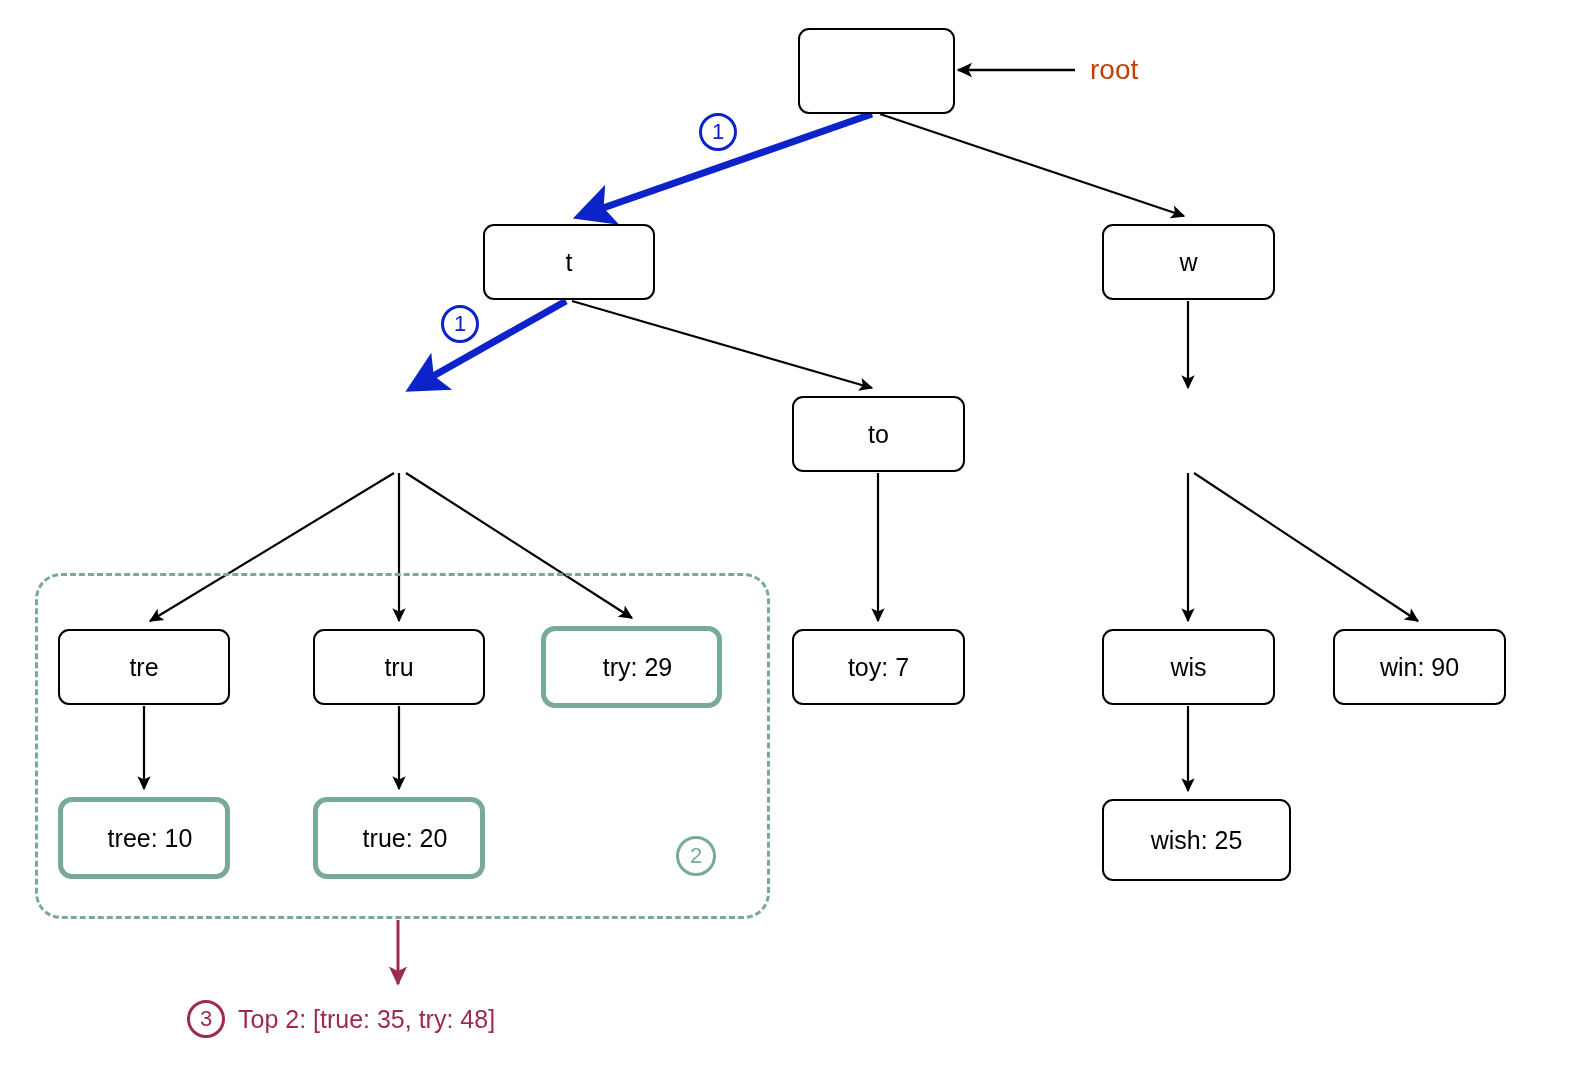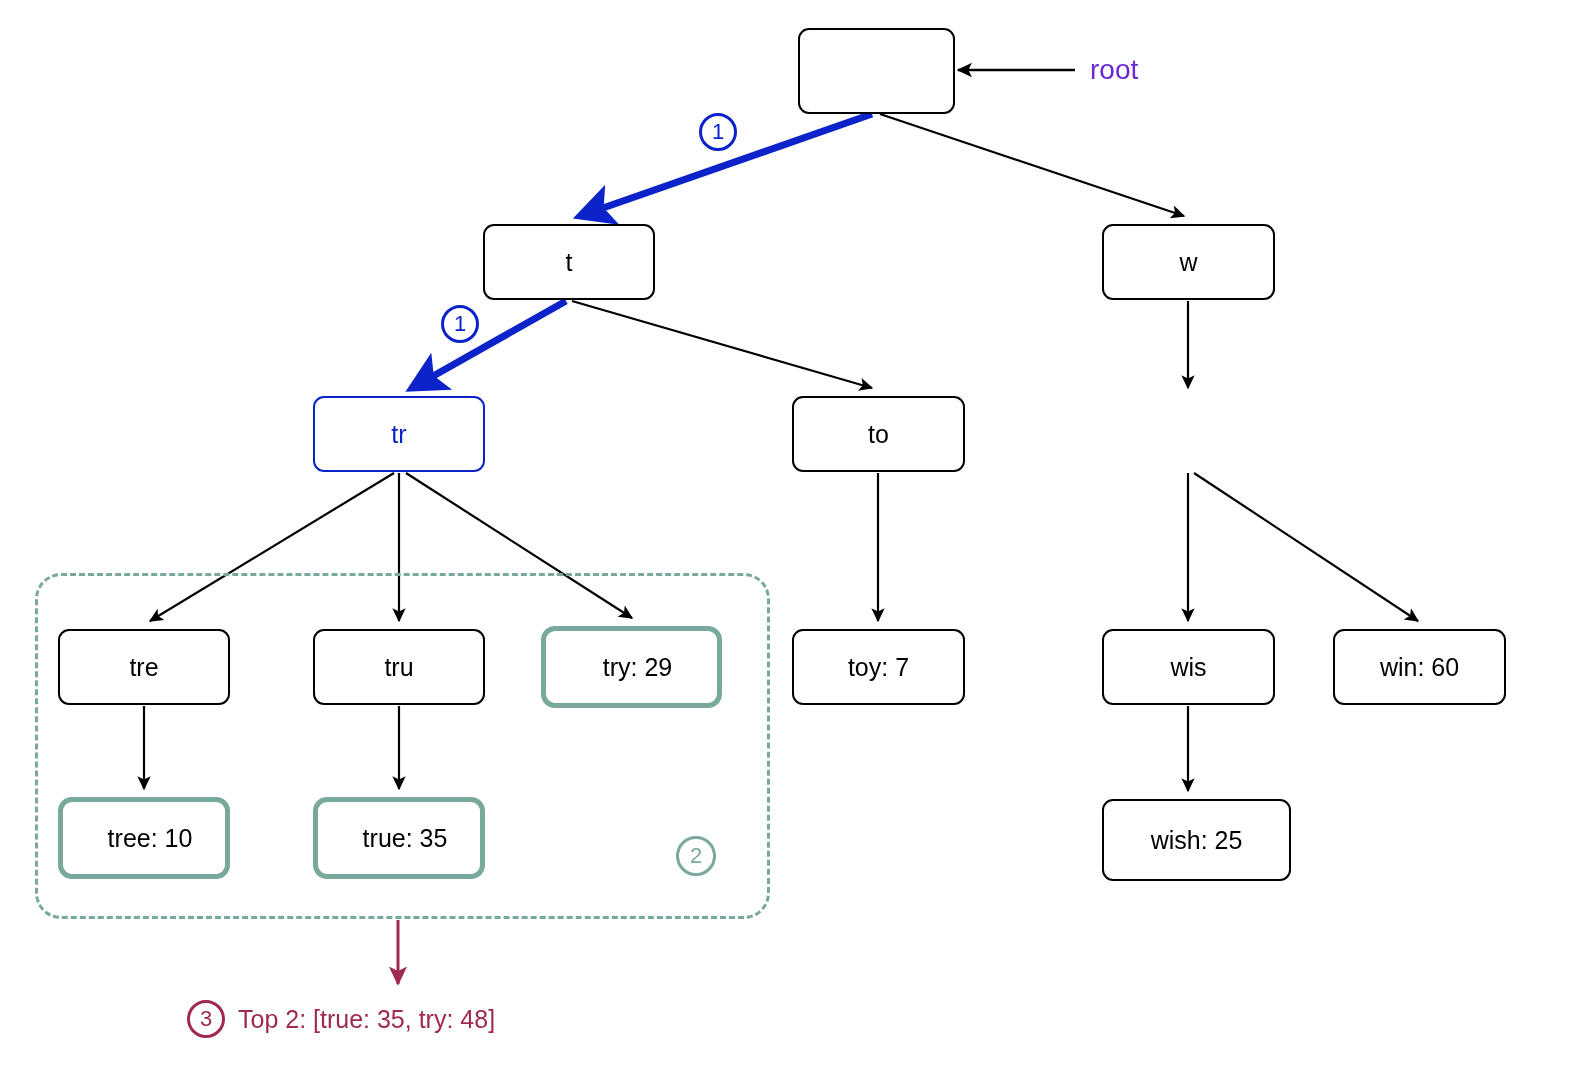--- a/index.html
+++ b/index.html
@@ -76,21 +76,21 @@
     color: #79a99d;
     background: transparent;
   }
   .badge.crimson {
     border: 3px solid #9e2a52;
     color: #9e2a52;
   }
   .plain-label {
     position: absolute;
     font-size: 28px;
-    color: #6d28d9;
+    color: #c2410c;
     line-height: 1;
     white-space: nowrap;
     z-index: 4;
   }
   .result-label {
     position: absolute;
     font-size: 25px;
     color: #9e2a52;
     line-height: 1;
     white-space: nowrap;
@@ -152,23 +152,20 @@
   </div>
 
   <div class="node" style="left:483px; top:224px; width:172px; height:76px;">
     <span>t</span>
   </div>
 
   <div class="node" style="left:1102px; top:224px; width:173px; height:76px;">
     <span>w</span>
   </div>
 
-  <div class="node accent-blue" style="left:313px; top:396px; width:172px; height:76px;">
-    <span>tr</span>
-  </div>
 
   <div class="node" style="left:792px; top:396px; width:173px; height:76px;">
     <span>to</span>
   </div>
 
 
   <div class="node" style="left:58px; top:629px; width:172px; height:76px;">
     <span>tre</span>
   </div>
 
@@ -182,29 +179,29 @@
 
   <div class="node" style="left:792px; top:629px; width:173px; height:76px;">
     <span>toy: 7</span>
   </div>
 
   <div class="node" style="left:1102px; top:629px; width:173px; height:76px;">
     <span>wis</span>
   </div>
 
   <div class="node" style="left:1333px; top:629px; width:173px; height:76px;">
-    <span>win: 60</span>
+    <span>win: 90</span>
   </div>
 
   <div class="node accent-teal" style="left:58px; top:797px; width:172px; height:82px;">
     <span>tree: 10</span>
   </div>
 
   <div class="node accent-teal" style="left:313px; top:797px; width:172px; height:82px;">
-    <span>true: 35</span>
+    <span>true: 20</span>
   </div>
 
   <div class="node" style="left:1102px; top:799px; width:189px; height:82px;">
     <span>wish: 25</span>
   </div>
 
   <div class="plain-label" style="left:1090px; top:56px;">root</div>
 
   <div class="badge blue" style="left:699px; top:113px; width:38px; height:38px;">
     <span>1</span>

